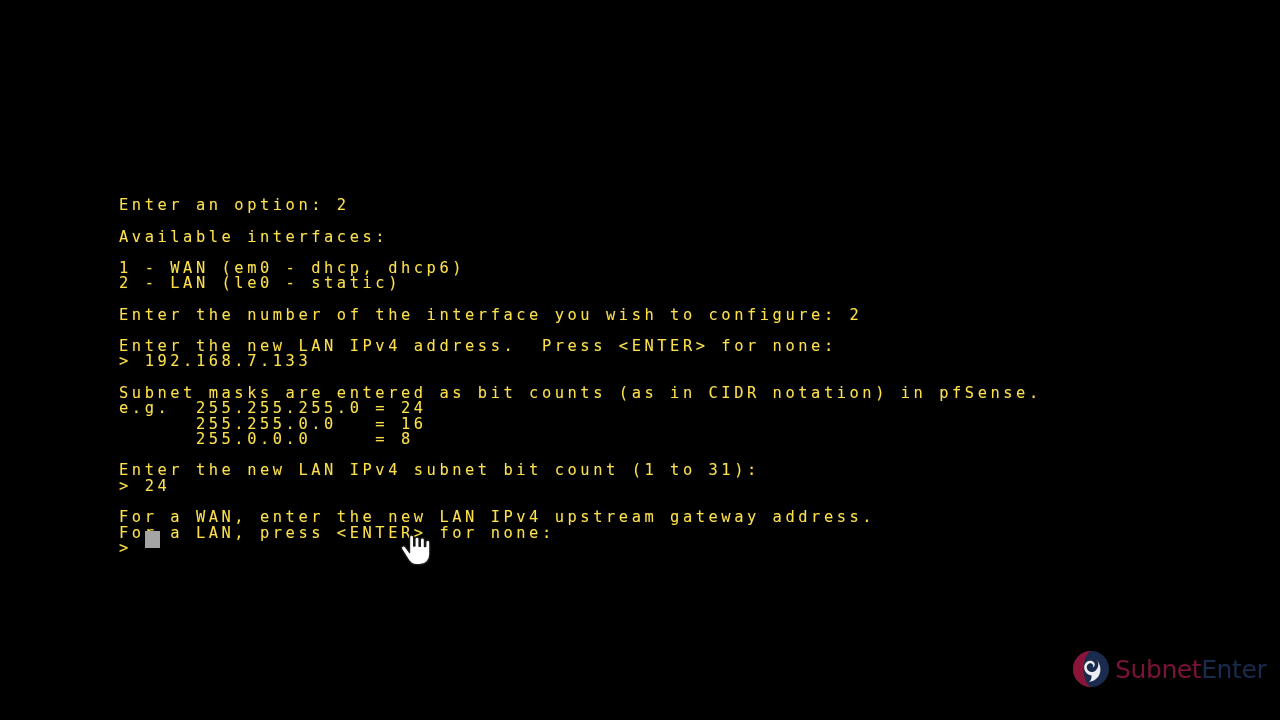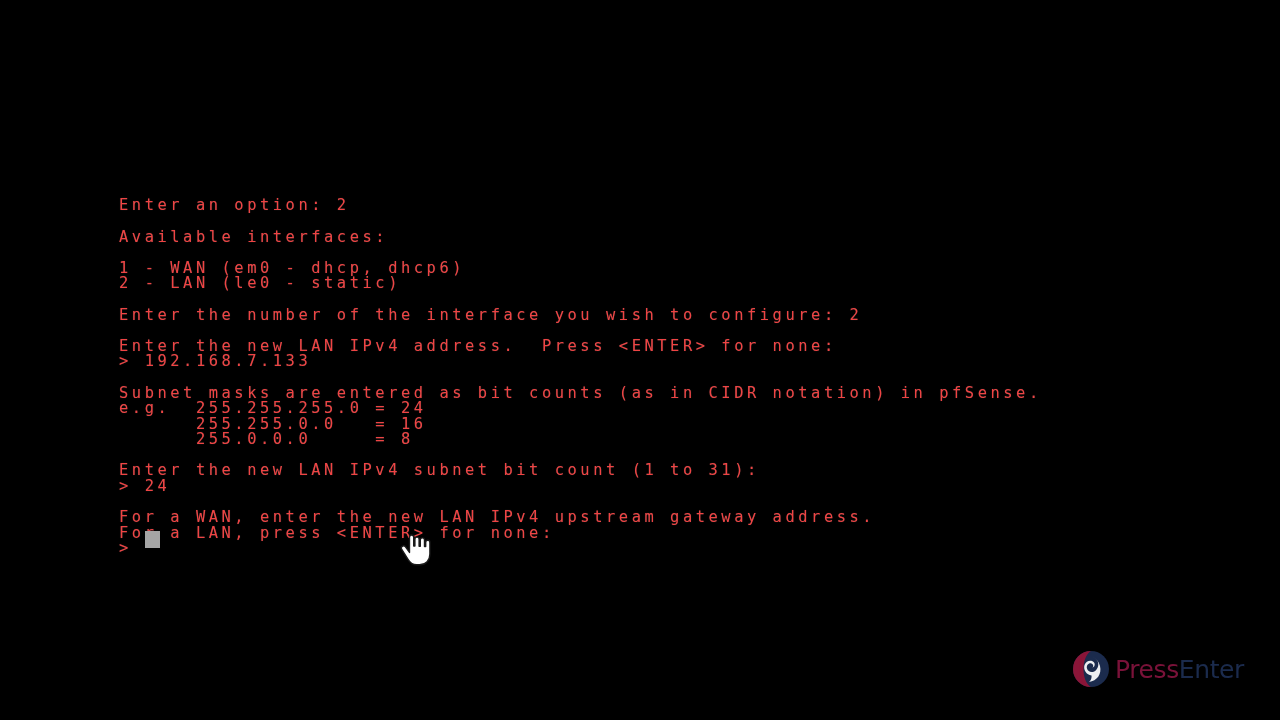--- a/index.html
+++ b/index.html
@@ -19,21 +19,21 @@
   #console-screen {
     position: absolute;
     inset: 0;
     background: #000000;
   }
 
   #console-output {
     position: absolute;
     left: 119px;
     top: 183px;
-    color: #ef4444;
+    color: #fde047;
     font-family: "DejaVu Sans Mono", "Liberation Mono", monospace;
     font-size: 15.4px;
     line-height: 15.6px;
     letter-spacing: 3.55px;
     white-space: pre;
     text-shadow: 0 0 1px rgba(200,200,200,0.25);
   }
 
   .cline {
     height: 15.6px;
@@ -105,14 +105,14 @@
 
 </div>
 
 <div id="watermark-logo">
   <svg id="logo-mark" viewBox="0 0 38 38" xmlns="http://www.w3.org/2000/svg">
     <circle cx="19" cy="19" r="18" fill="#1b2b4d"></circle>
     <path d="M19 1 A18 18 0 0 0 19 37 C9 31 9 7 19 1 Z" fill="#8a1538"></path>
     <path d="M13 3 C5 9 5 29 13 35 C7 30 7 8 13 3 Z" fill="#8a1538"></path>
     <path d="M20.5 7 C26.5 9 28 15 24.5 19.5 C21.5 23.5 16 22.5 15 18.5 C14.2 15.2 16.8 12.5 19.5 13.5 C21.4 14.2 21.8 16.5 20.4 17.8 C22.8 17.2 23.6 14 21.6 12.1 C19 9.6 14 10.8 12.5 15 C11 19.6 14.5 25 19.5 25.4 C19.5 25.4 20.2 29.5 17 32 C25 31 30 24 28 16 C26.8 11.2 24 8.2 20.5 7 Z" fill="#ffffff" opacity="0.92"></path>
   </svg>
-  <div id="logo-wordmark"><span id="logo-word-linux">Press</span><span id="logo-word-help">Enter</span></div>
+  <div id="logo-wordmark"><span id="logo-word-linux">Subnet</span><span id="logo-word-help">Enter</span></div>
 </div>
 
 </body></html>

